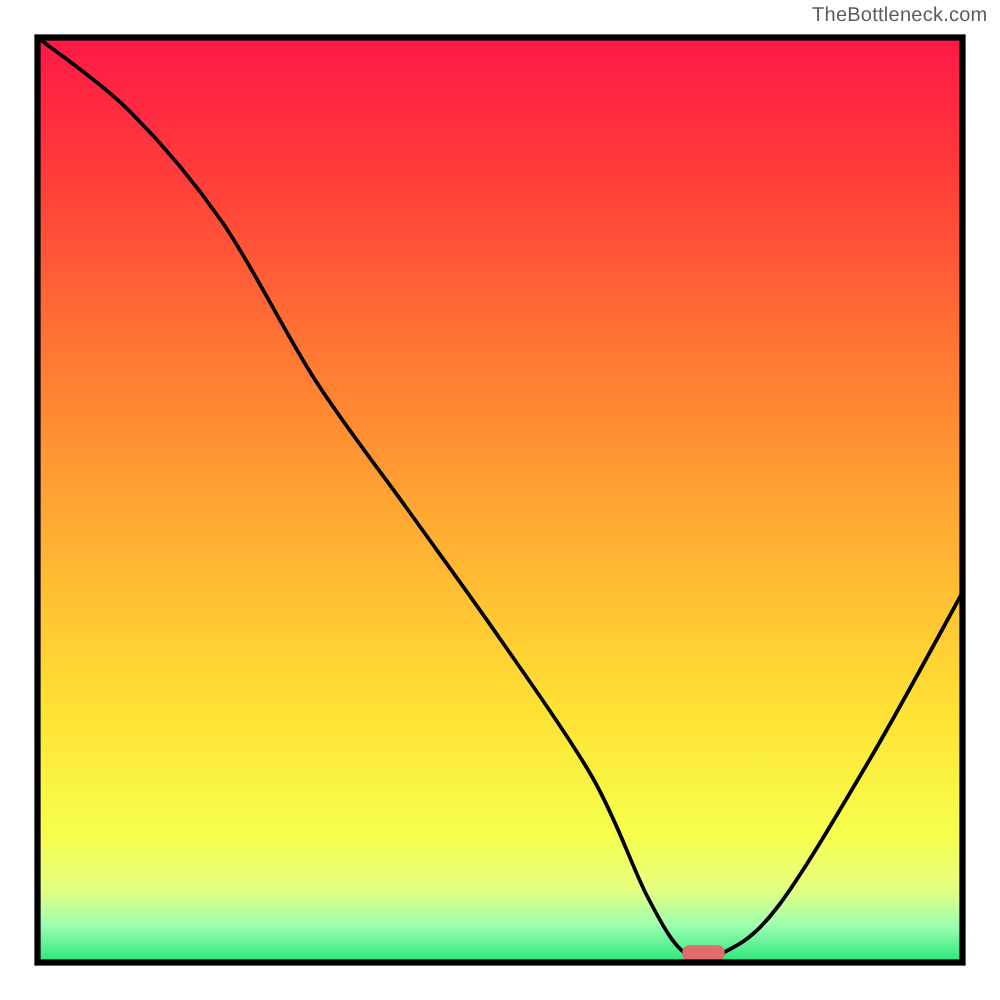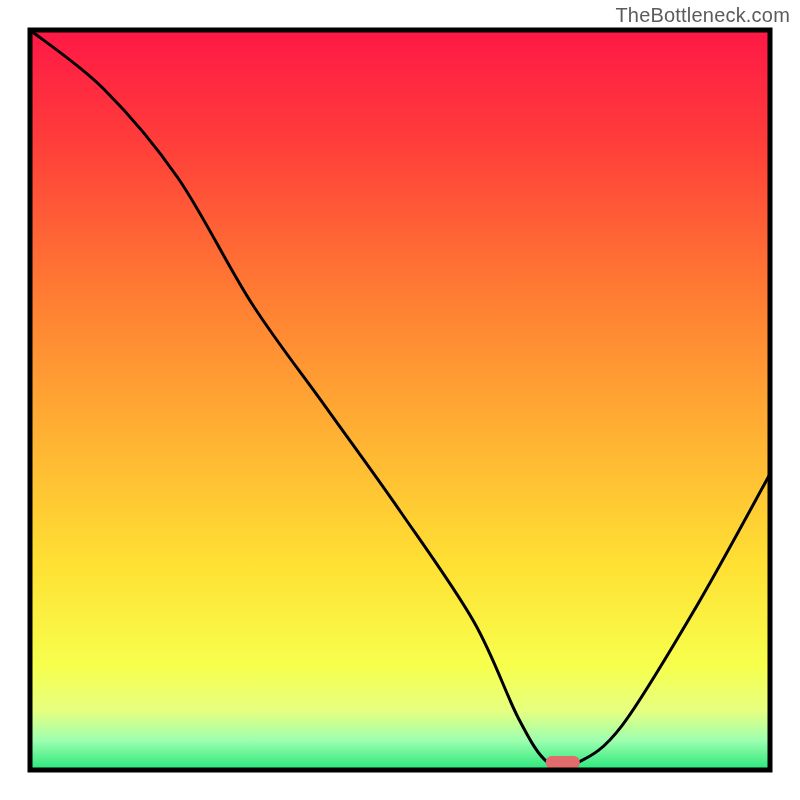--- a/index.html
+++ b/index.html
@@ -3,21 +3,21 @@
 <meta charset="utf-8">
 <style>
   * { margin: 0; padding: 0; box-sizing: border-box; }
   html, body { width: 800px; height: 800px; overflow: hidden; background: #fff; }
   .frame { position: relative; width: 800px; height: 800px; }
   .watermark {
     position: absolute;
     top: 4px;
     right: 10px;
     font-family: Arial, Helvetica, sans-serif;
-    font-size: 20px;
+    font-size: 16px;
     color: #5b5b5b;
     letter-spacing: 0.2px;
     z-index: 20;
   }
   svg { display: block; }
 </style>
 </head>
 <body>
 
 <div class="frame">

